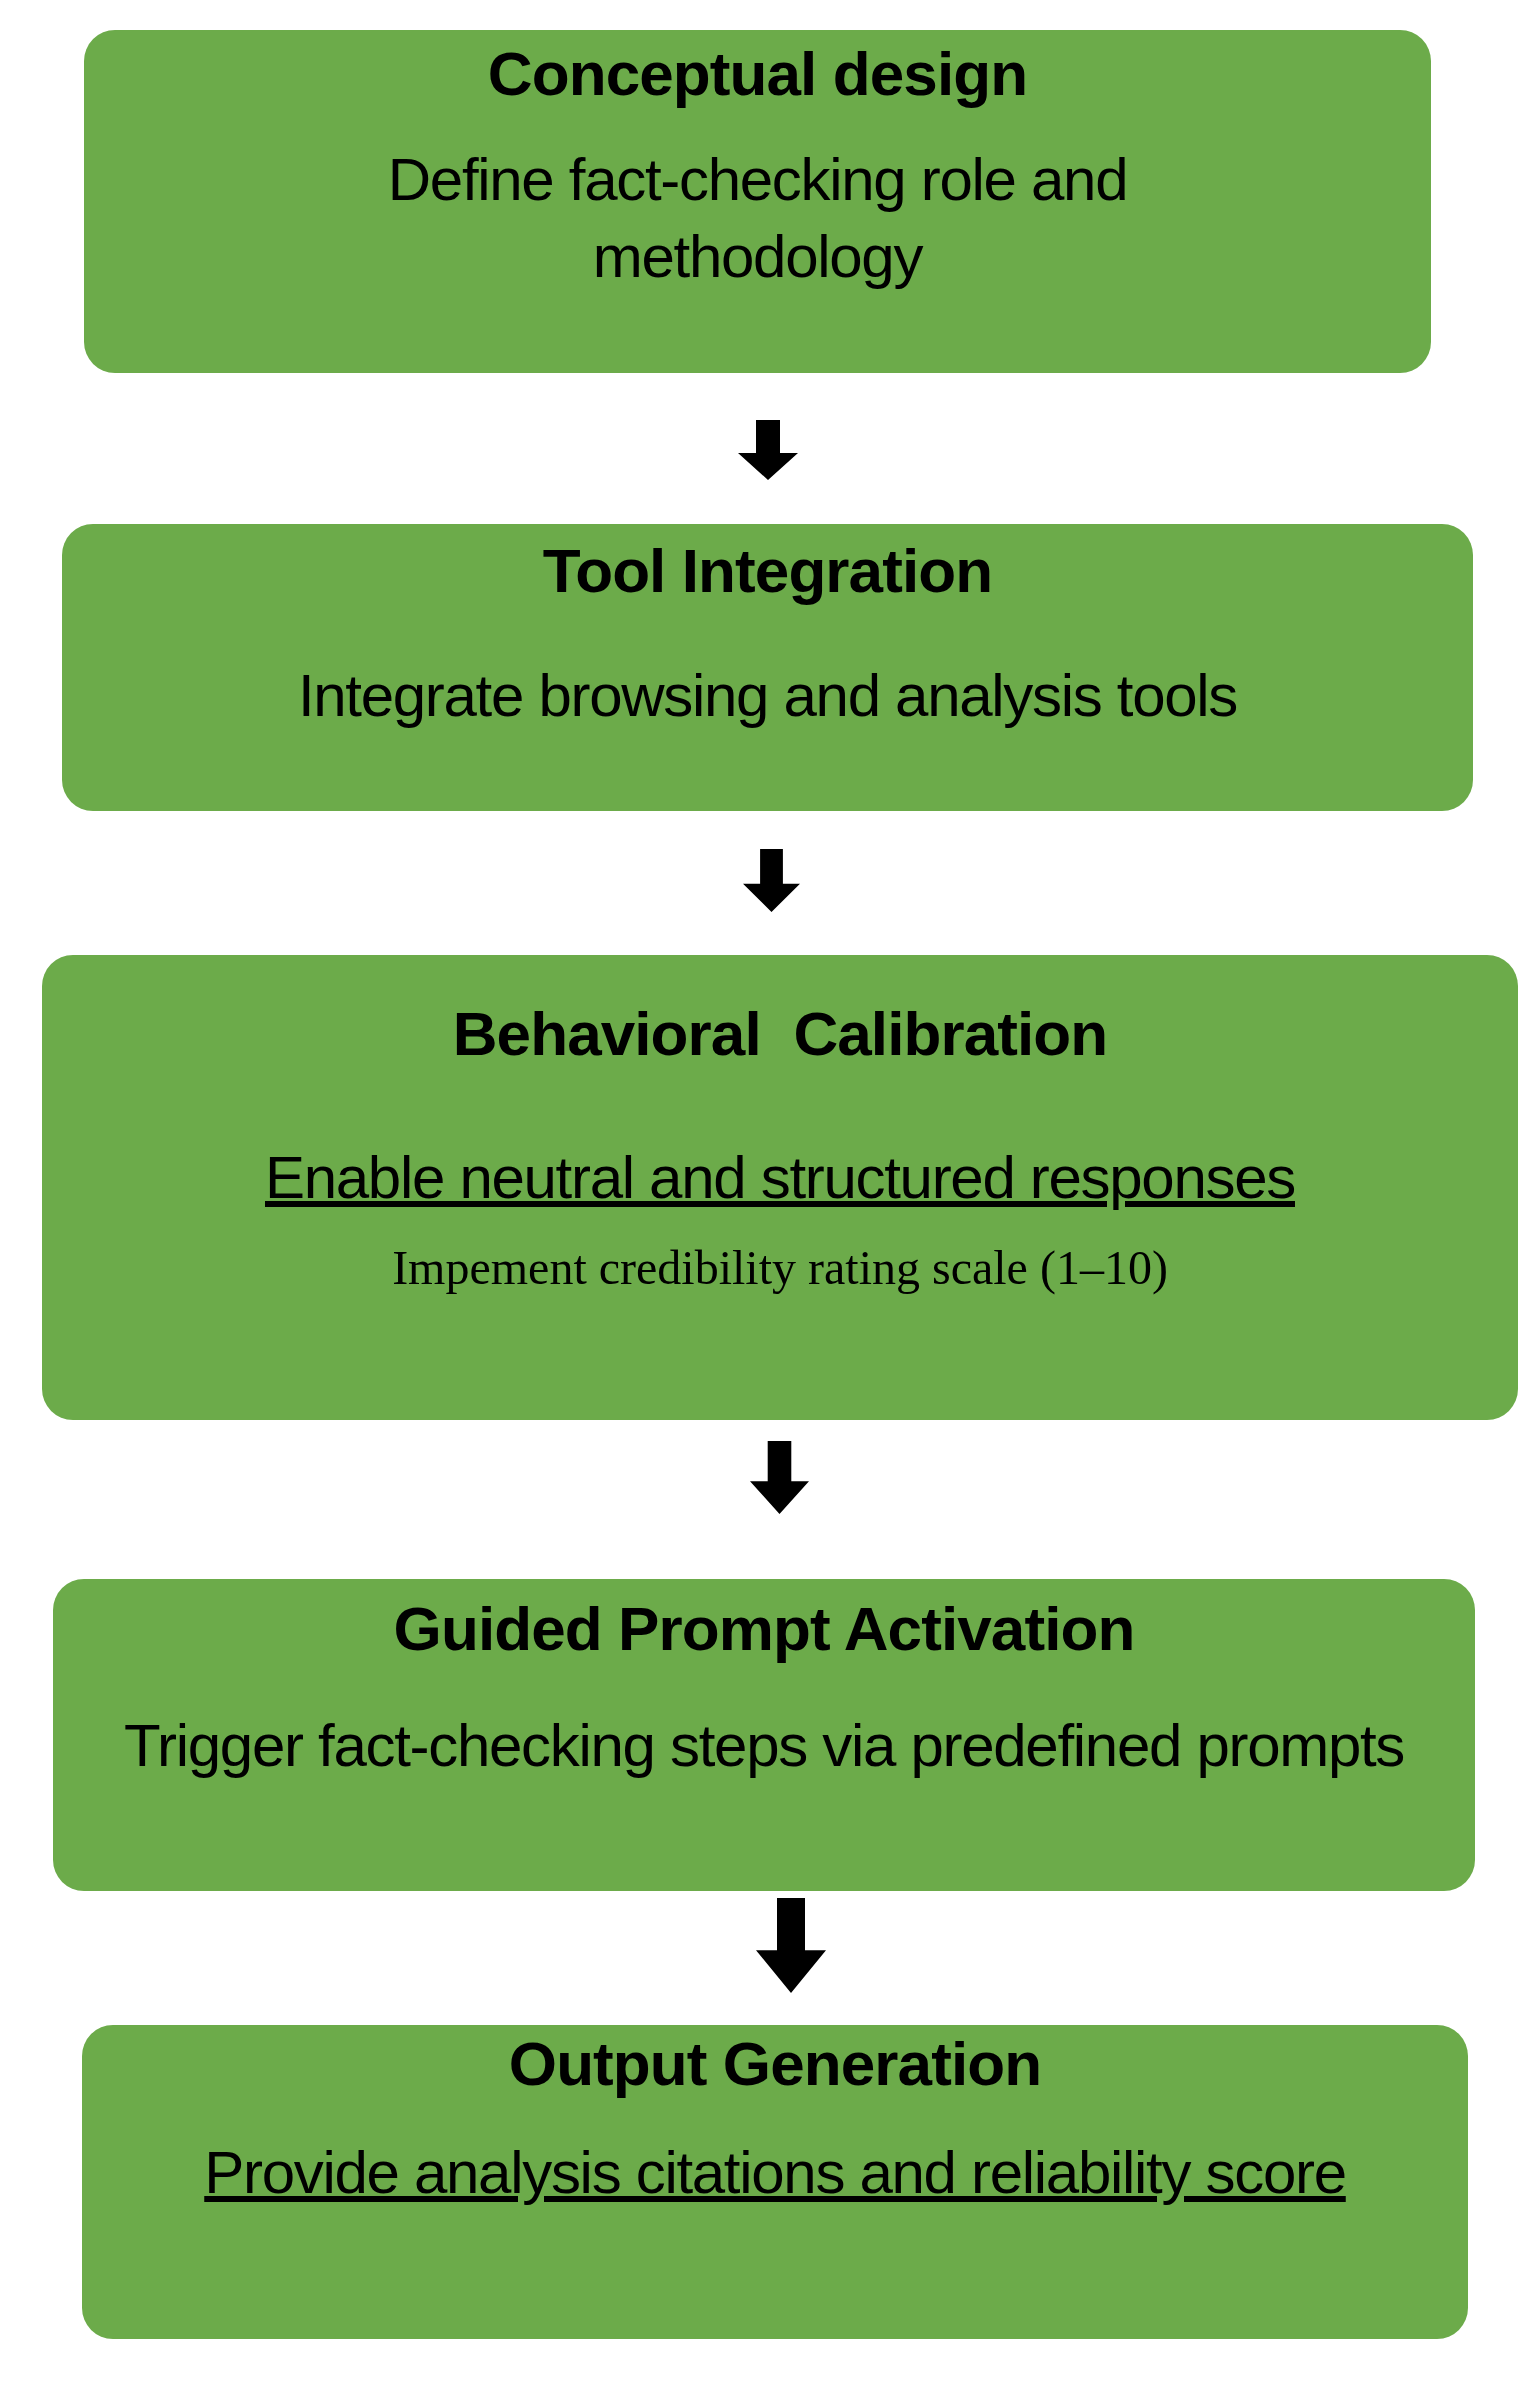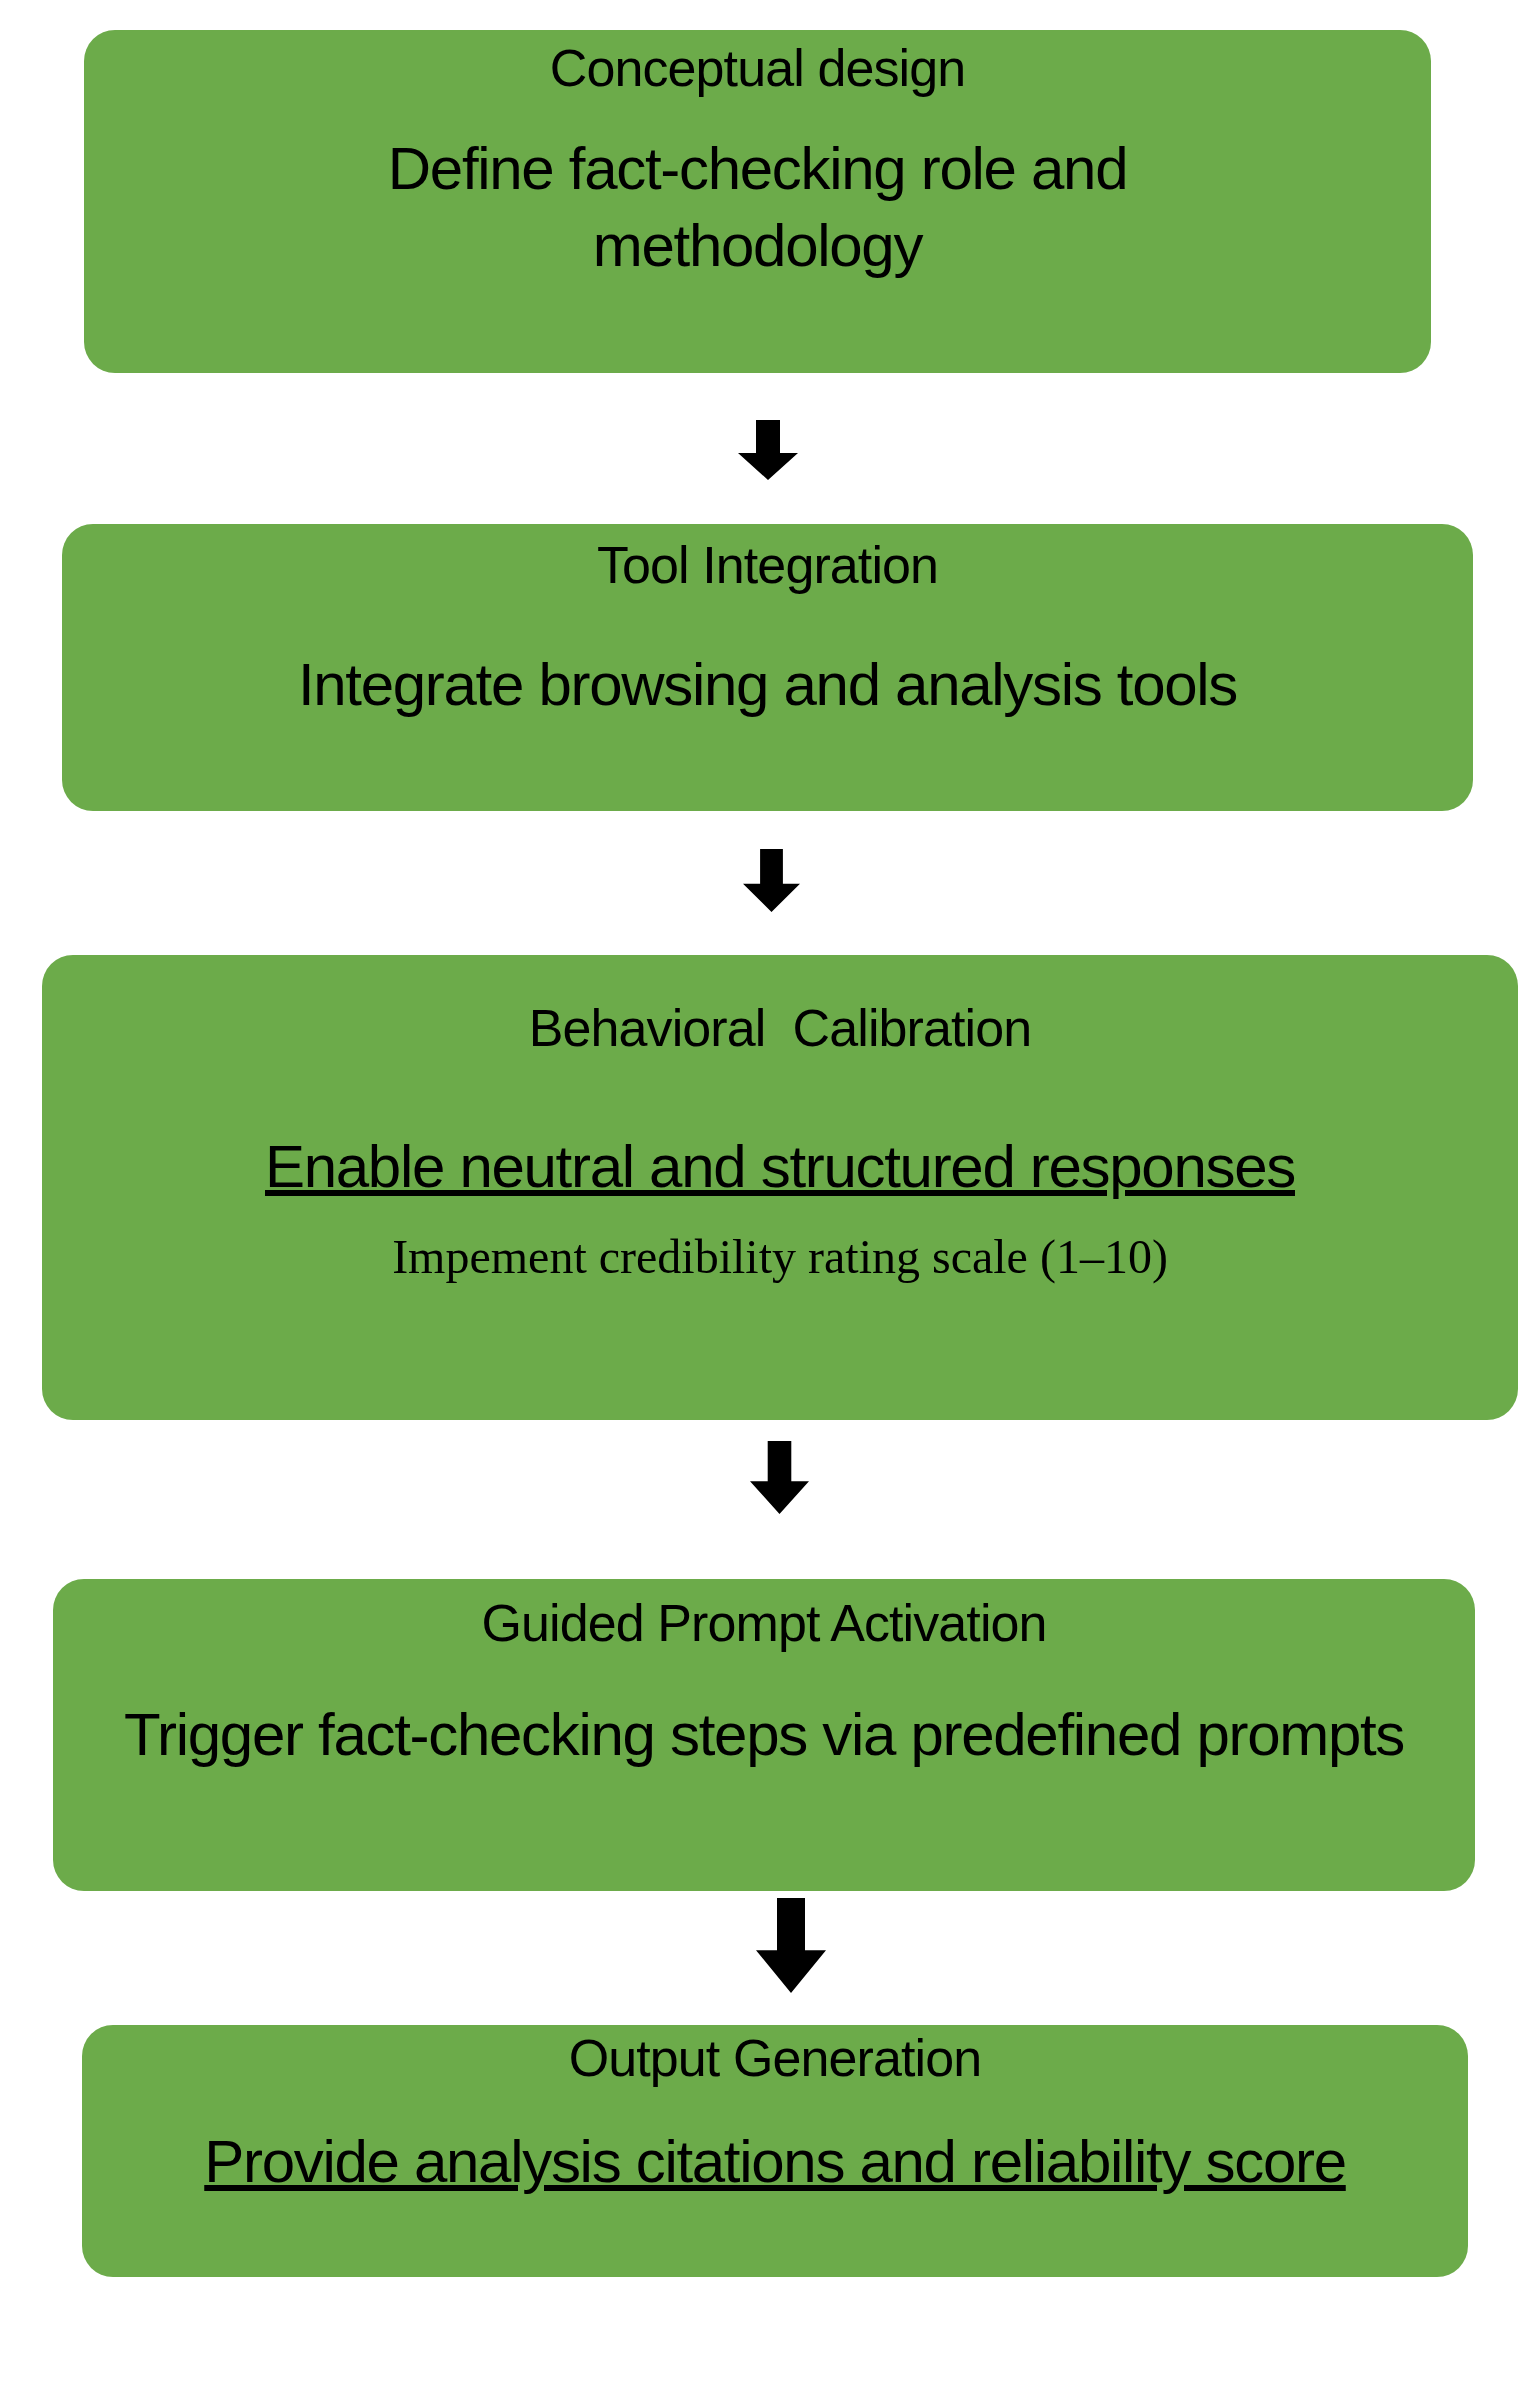--- a/index.html
+++ b/index.html
@@ -16,22 +16,22 @@
     background: #6CAB4A;
     border-radius: 31px;
     color: #000;
     display: flex;
     flex-direction: column;
     align-items: center;
     text-align: center;
     box-sizing: border-box;
   }
   .title {
-    font-weight: normal;
-    font-size: 52px;
+    font-weight: bold;
+    font-size: 62px;
     letter-spacing: -0.9px;
     line-height: 1.1;
     white-space: pre-wrap;
   }
   .bodyline {
     font-size: 60px;
     letter-spacing: -1.3px;
     line-height: 1.28;
   }
   .serifline {
@@ -43,21 +43,21 @@
   
   .b1 { left: 84px;  top: 30px;   width: 1347px; height: 343px; padding-top: 10.3px; }
   .b1 .bodyline { margin-top: 34px; max-width: 1000px; }
   .b2 { left: 62px;  top: 524px;  width: 1411px; height: 287px; padding-top: 13px; }
   .b2 .bodyline { margin-top: 53px; max-width: 1344px; }
   .b3 { left: 42px;  top: 955px; width: 1476px; height: 465px; padding-top: 45px; }
   .b3 .bodyline { margin-top: 72px; max-width: 1396px; text-decoration: underline; }
   .b3 .serifline { margin-top: 22.4px; max-width: 1430px; }
   .b4 { left: 53px;  top: 1551px; width: 1422px; height: 312px; padding-top: 15.5px; margin-top: 28px; }
   .b4 .bodyline { margin-top: 45px; max-width: 1331px; }
-  .b5 { left: 82px;  top: 2025px; width: 1386px; height: 252px; padding-top: 5.2px; }
+  .b5 { left: 82px;  top: 2025px; width: 1386px; height: 314px; padding-top: 5.2px; }
   .b5 .bodyline { margin-top: 37px; max-width: 1293px; text-decoration: underline; }
   
   .arrow { position: absolute; fill: #000000; }
   .a1 { left: 738px; top: 420px;  width: 60px; height: 60px; }
   .a2 { left: 743px; top: 849px;  width: 57px; height: 63px; }
   .a3 { left: 750px; top: 1441px; width: 59px; height: 73px; }
   .a4 { left: 756px; top: 1898px; width: 70px; height: 95px; }
 </style>
 </head>
 <body>

